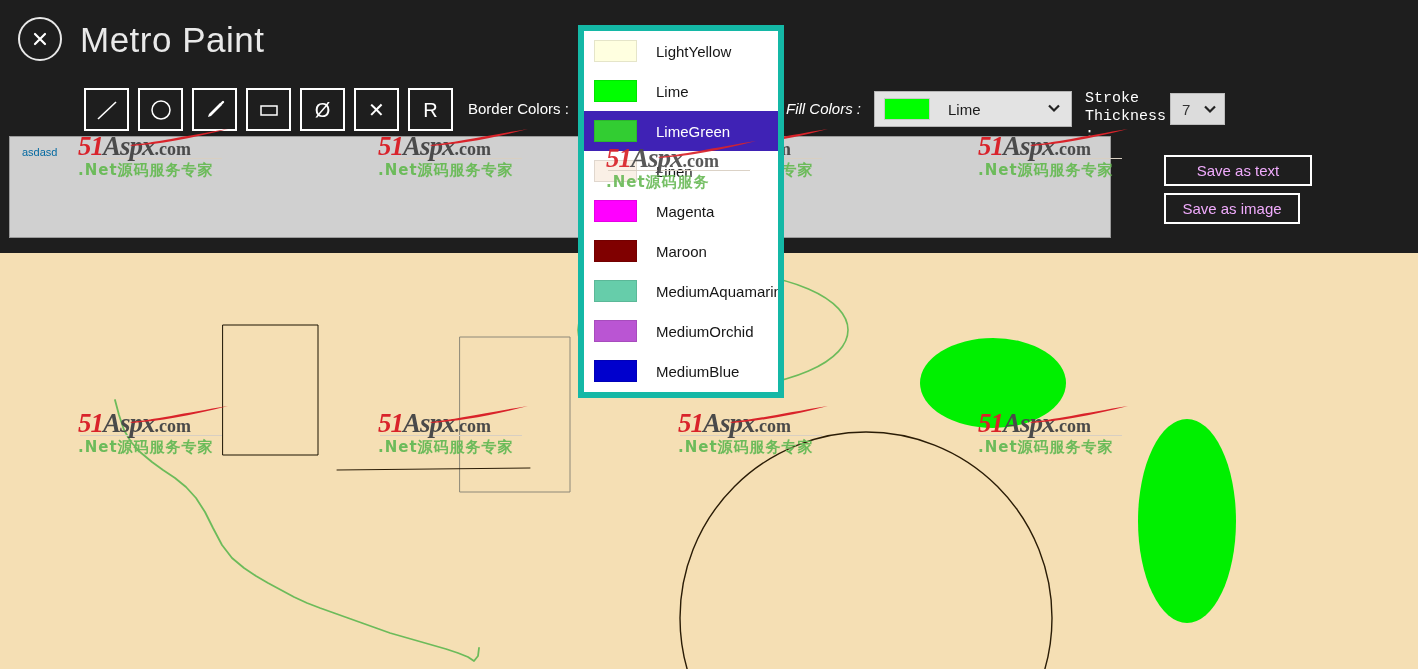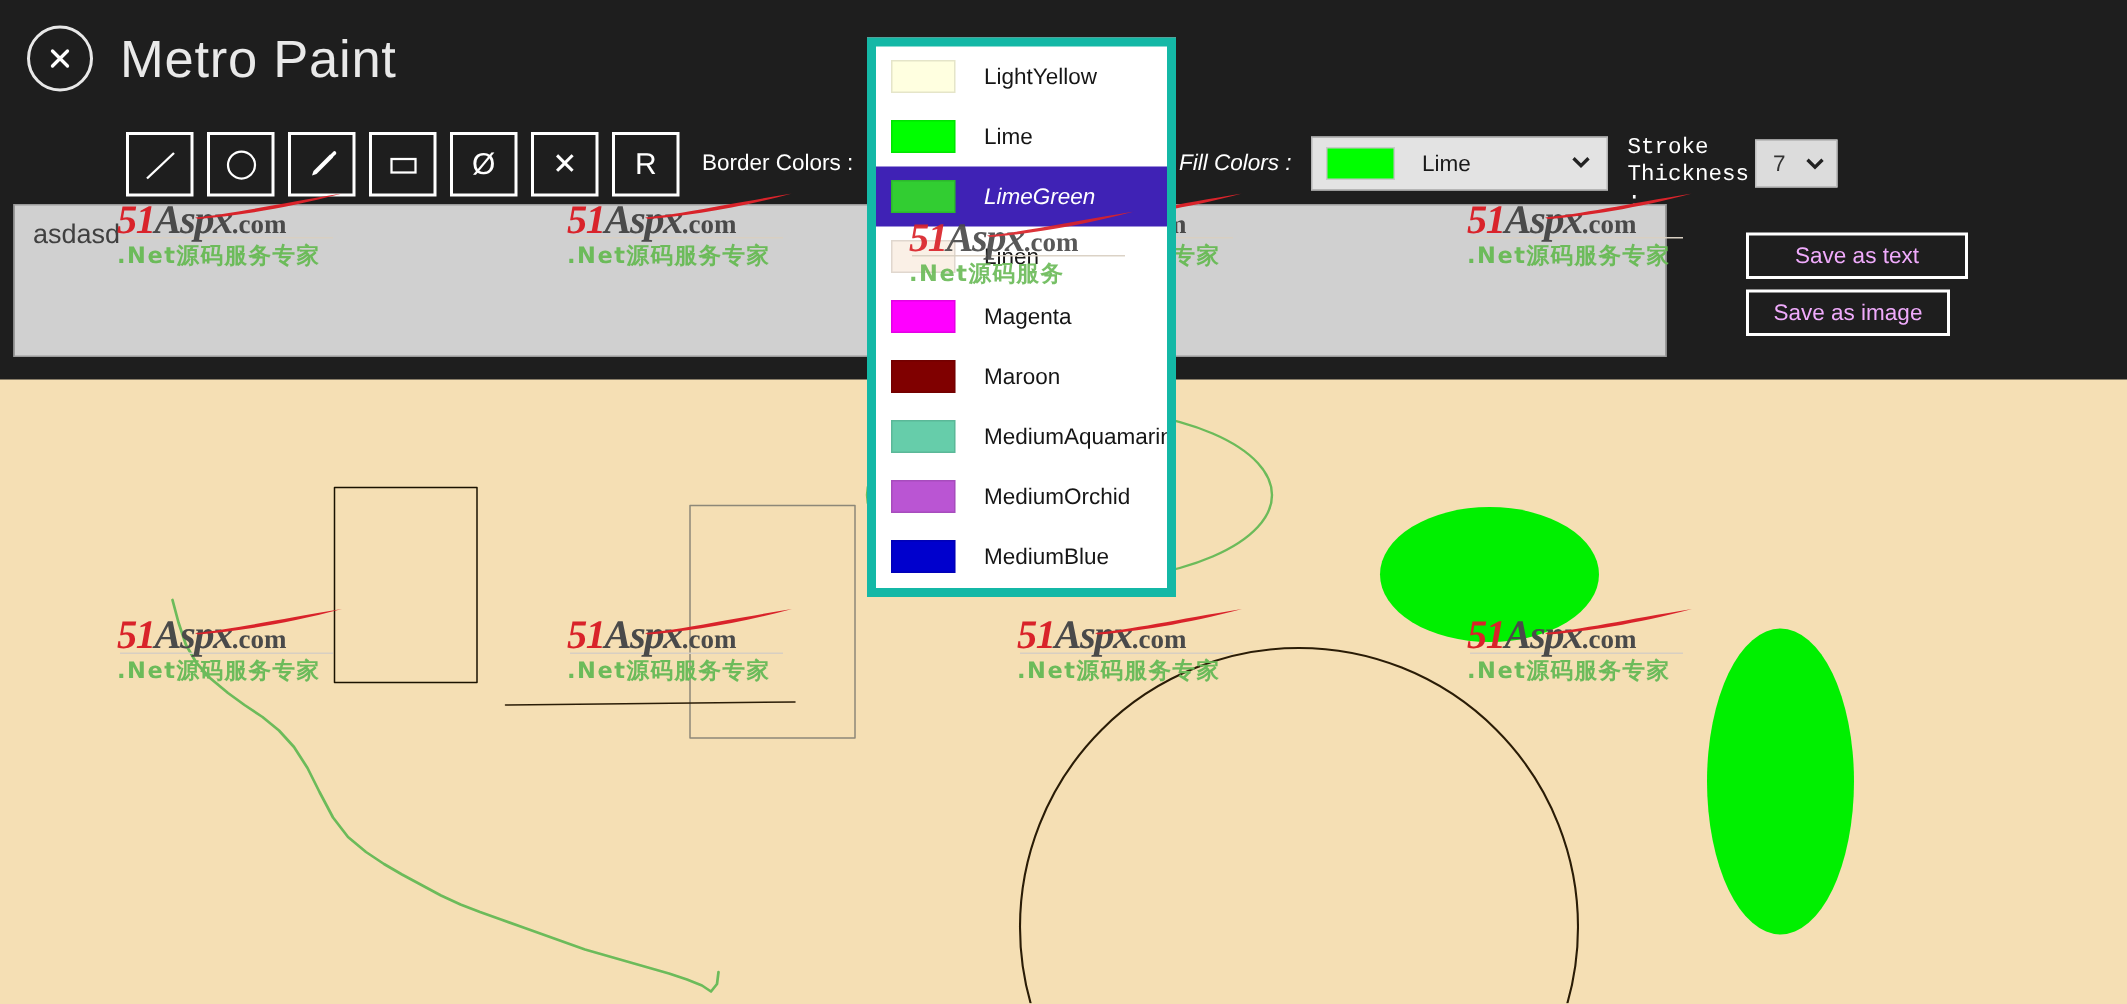--- a/index.html
+++ b/index.html
@@ -76,21 +76,21 @@
   .chev { width: 14px; height: 14px; }
   .chev path { stroke: #222; stroke-width: 2.2; fill: none; }
 
   
   .textarea-panel {
     position: absolute; left: 9px; top: 136px; width: 1102px; height: 102px;
     background: #d0d0d0; border: 1px solid #9a9a9a; overflow: hidden;
   }
   .textarea-panel .ta-text {
     position: absolute; left: 12px; top: 9px;
-    font-size: 18px; color: #404040; white-space: pre-wrap;
+    font-size: 11px; color: #0369a1; white-space: pre-wrap;
   }
 
   
   .save-btn {
     position: absolute; background: #1e1e1e; border: 2px solid #ffffff;
     color: #f0abfc; font-size: 15px; cursor: pointer;
     display: flex; align-items: center; justify-content: center;
   }
   #save-text-btn  { left: 1164px; top: 155px; width: 148px; height: 31px; }
   #save-image-btn { left: 1164px; top: 193px; width: 136px; height: 31px; }
@@ -143,21 +143,21 @@
   .dd-item {
     height: 40px; display: flex; align-items: center; cursor: pointer;
     padding-left: 10px;
   }
   .dd-item .dd-swatch {
     width: 43px; height: 22px; flex: 0 0 auto; border: 1px solid rgba(0,0,0,0.10);
   }
   .dd-item .dd-label {
     margin-left: 19px; font-size: 15px; color: #161616; white-space: nowrap;
   }
-  .dd-item.selected { background: #3f22b5; font-style: italic; }
+  .dd-item.selected { background: #3f22b5; }
   .dd-item.selected .dd-label { color: #ffffff; }
 
   
   .dd-wm { position: absolute; left: 22px; top: 112px; opacity: 0.92; }
 </style>
 </head>
 <body>
 
 <div id="app">
 

